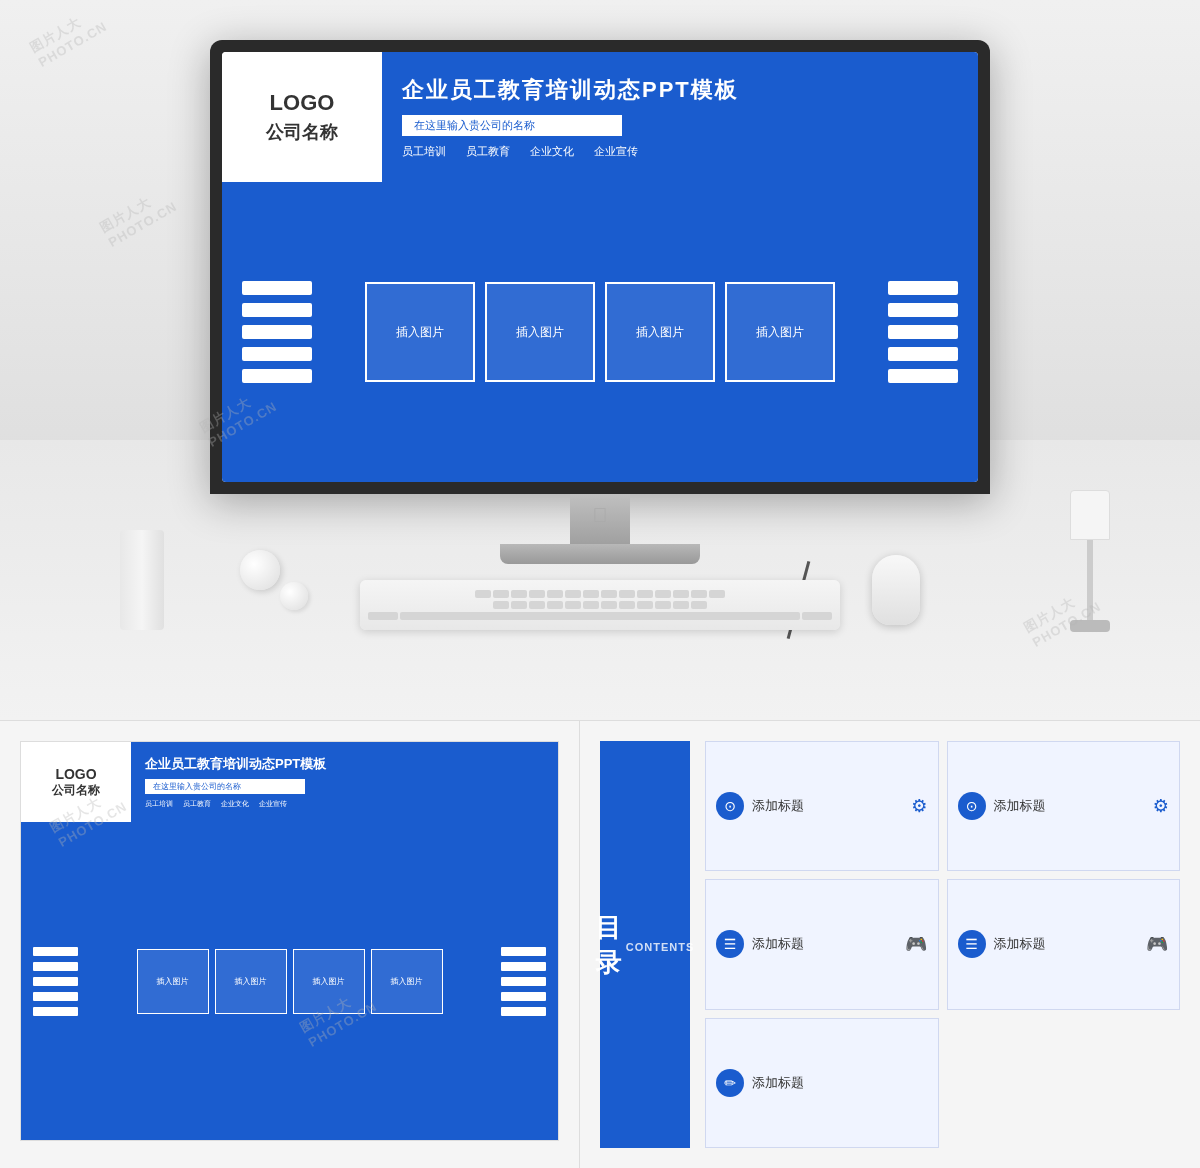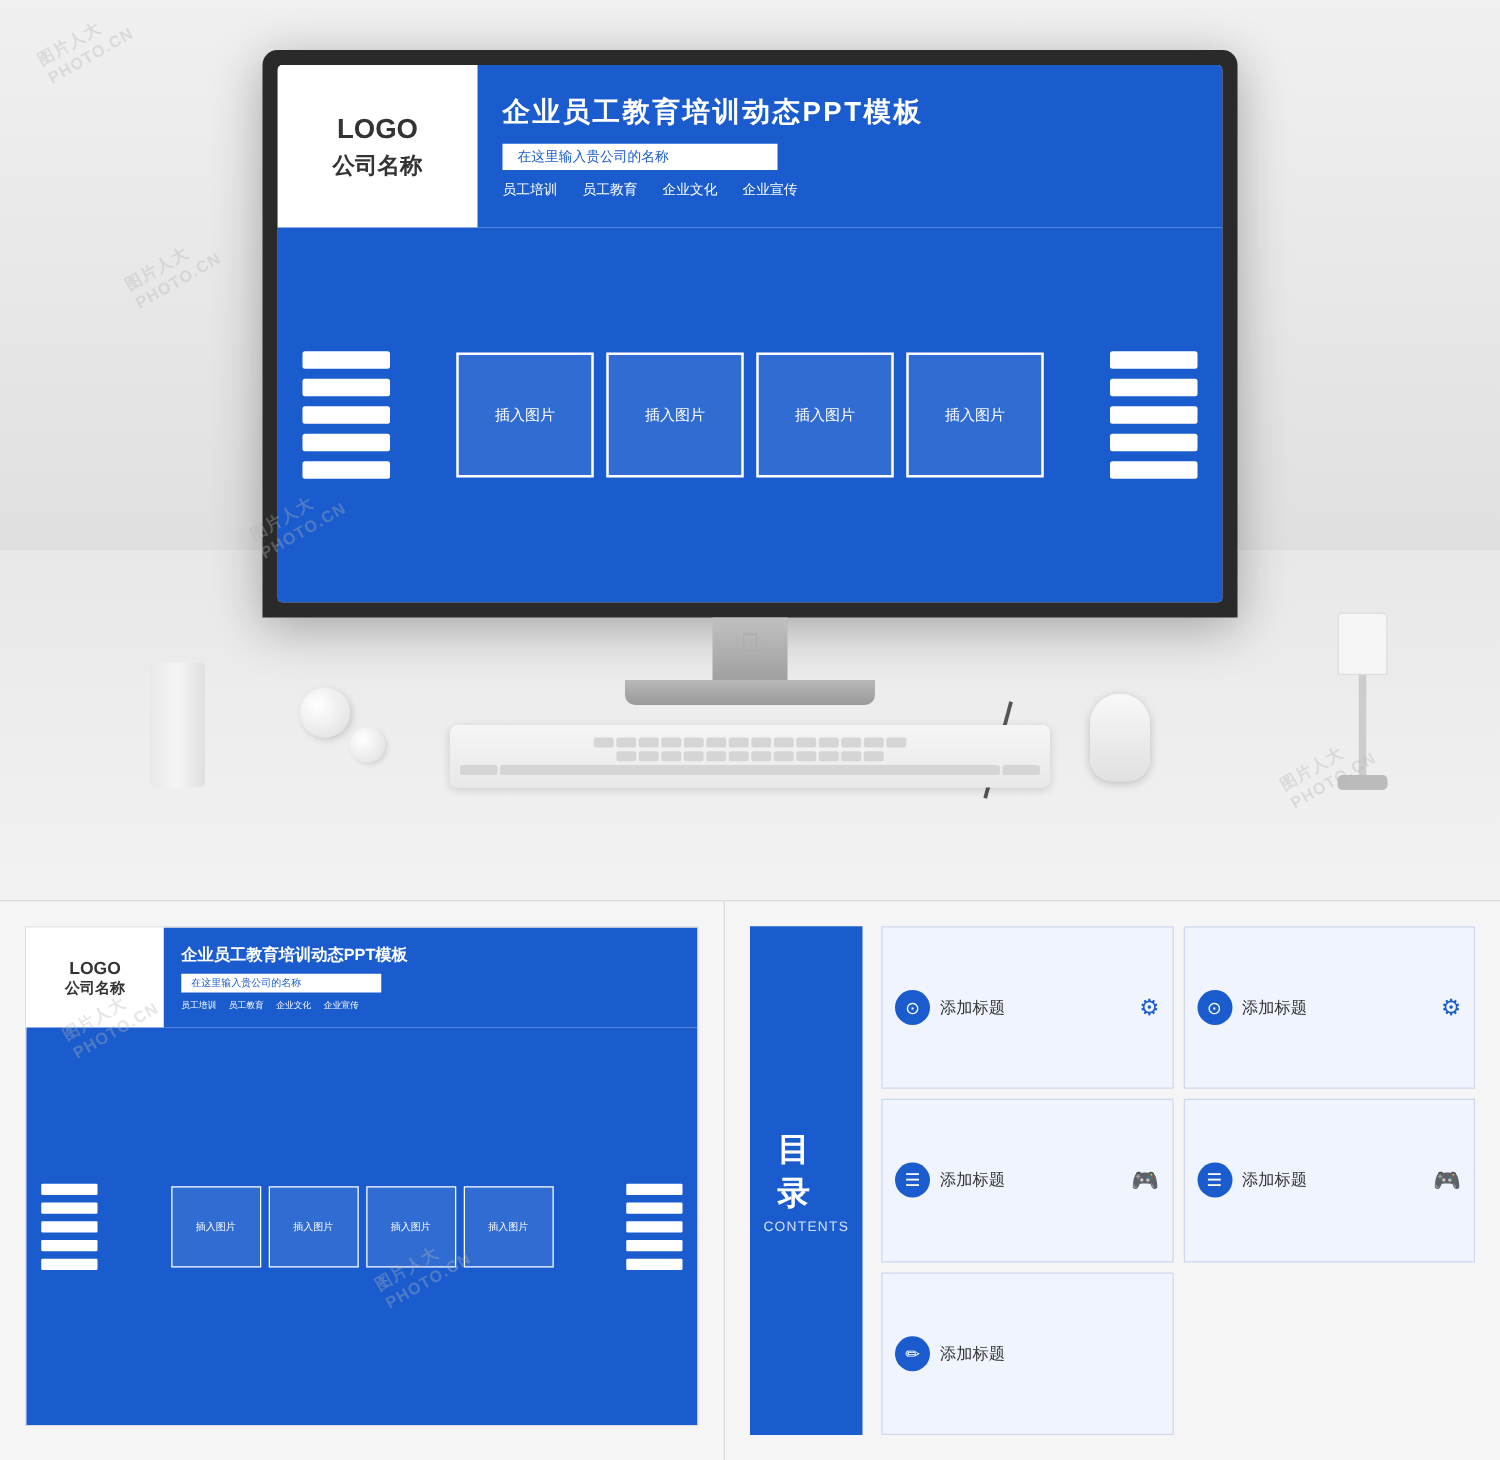--- a/index.html
+++ b/index.html
@@ -483,40 +483,40 @@
       width: 620px;
       padding: 20px;
       display: flex;
       gap: 15px;
     }
 
     
     .contents-label-area {
       width: 90px;
       display: flex;
-      flex-direction: column;
       align-items: center;
       justify-content: center;
       background: #1a5cce;
       padding: 22px;
     }
 
     .contents-main-label {
       font-size: 26px;
       font-weight: bold;
       color: #fff;
       writing-mode: horizontal-tb;
       letter-spacing: 4px;
     }
 
     .contents-sub-label {
       font-size: 11px;
       color: rgba(255,255,255,0.8);
       margin-top: 4px;
       letter-spacing: 1px;
+      font-weight: bold;
     }
 
     
     .contents-grid {
       flex: 1;
       display: grid;
       grid-template-columns: 1fr 1fr;
       grid-template-rows: 1fr 1fr 1fr;
       gap: 8px;
     }

